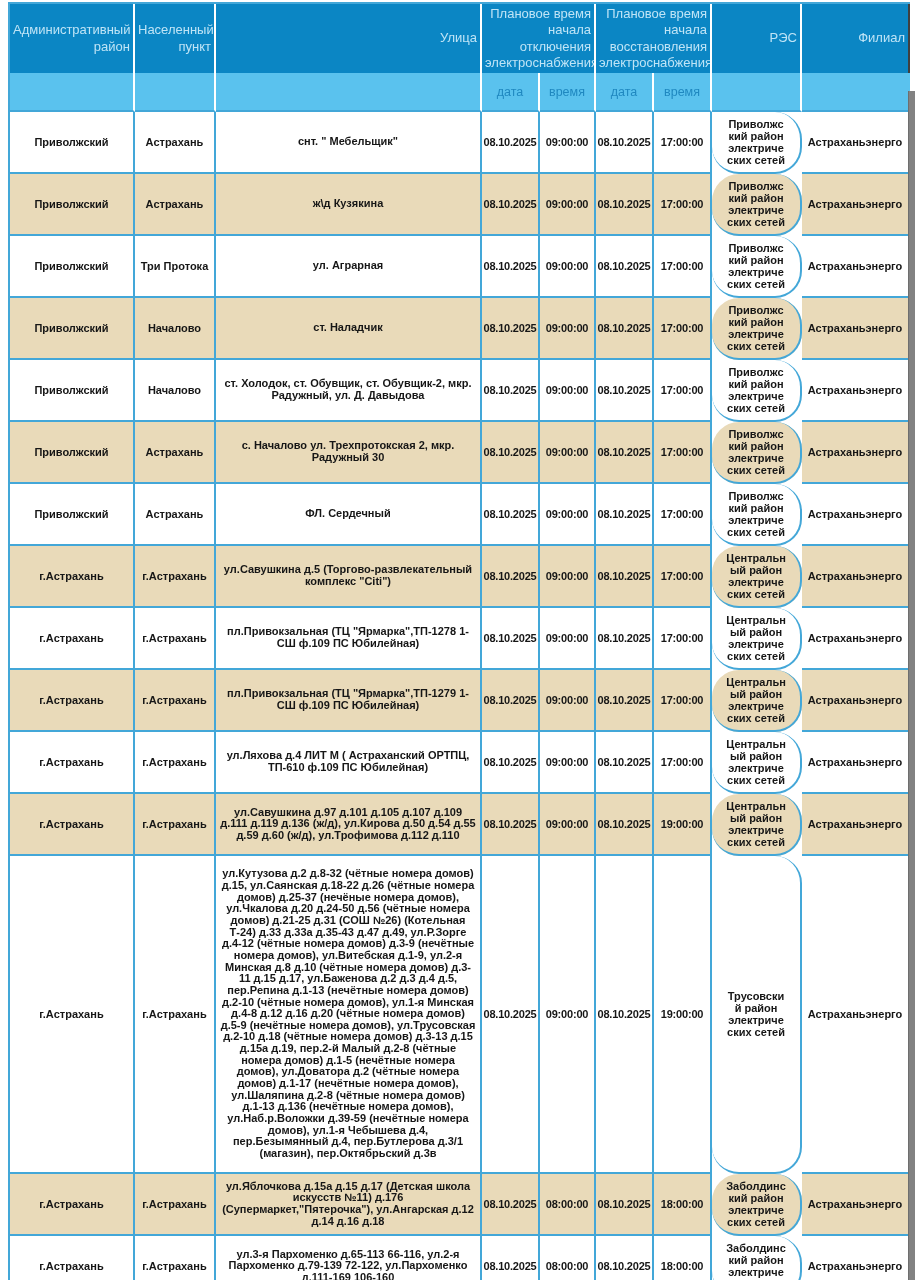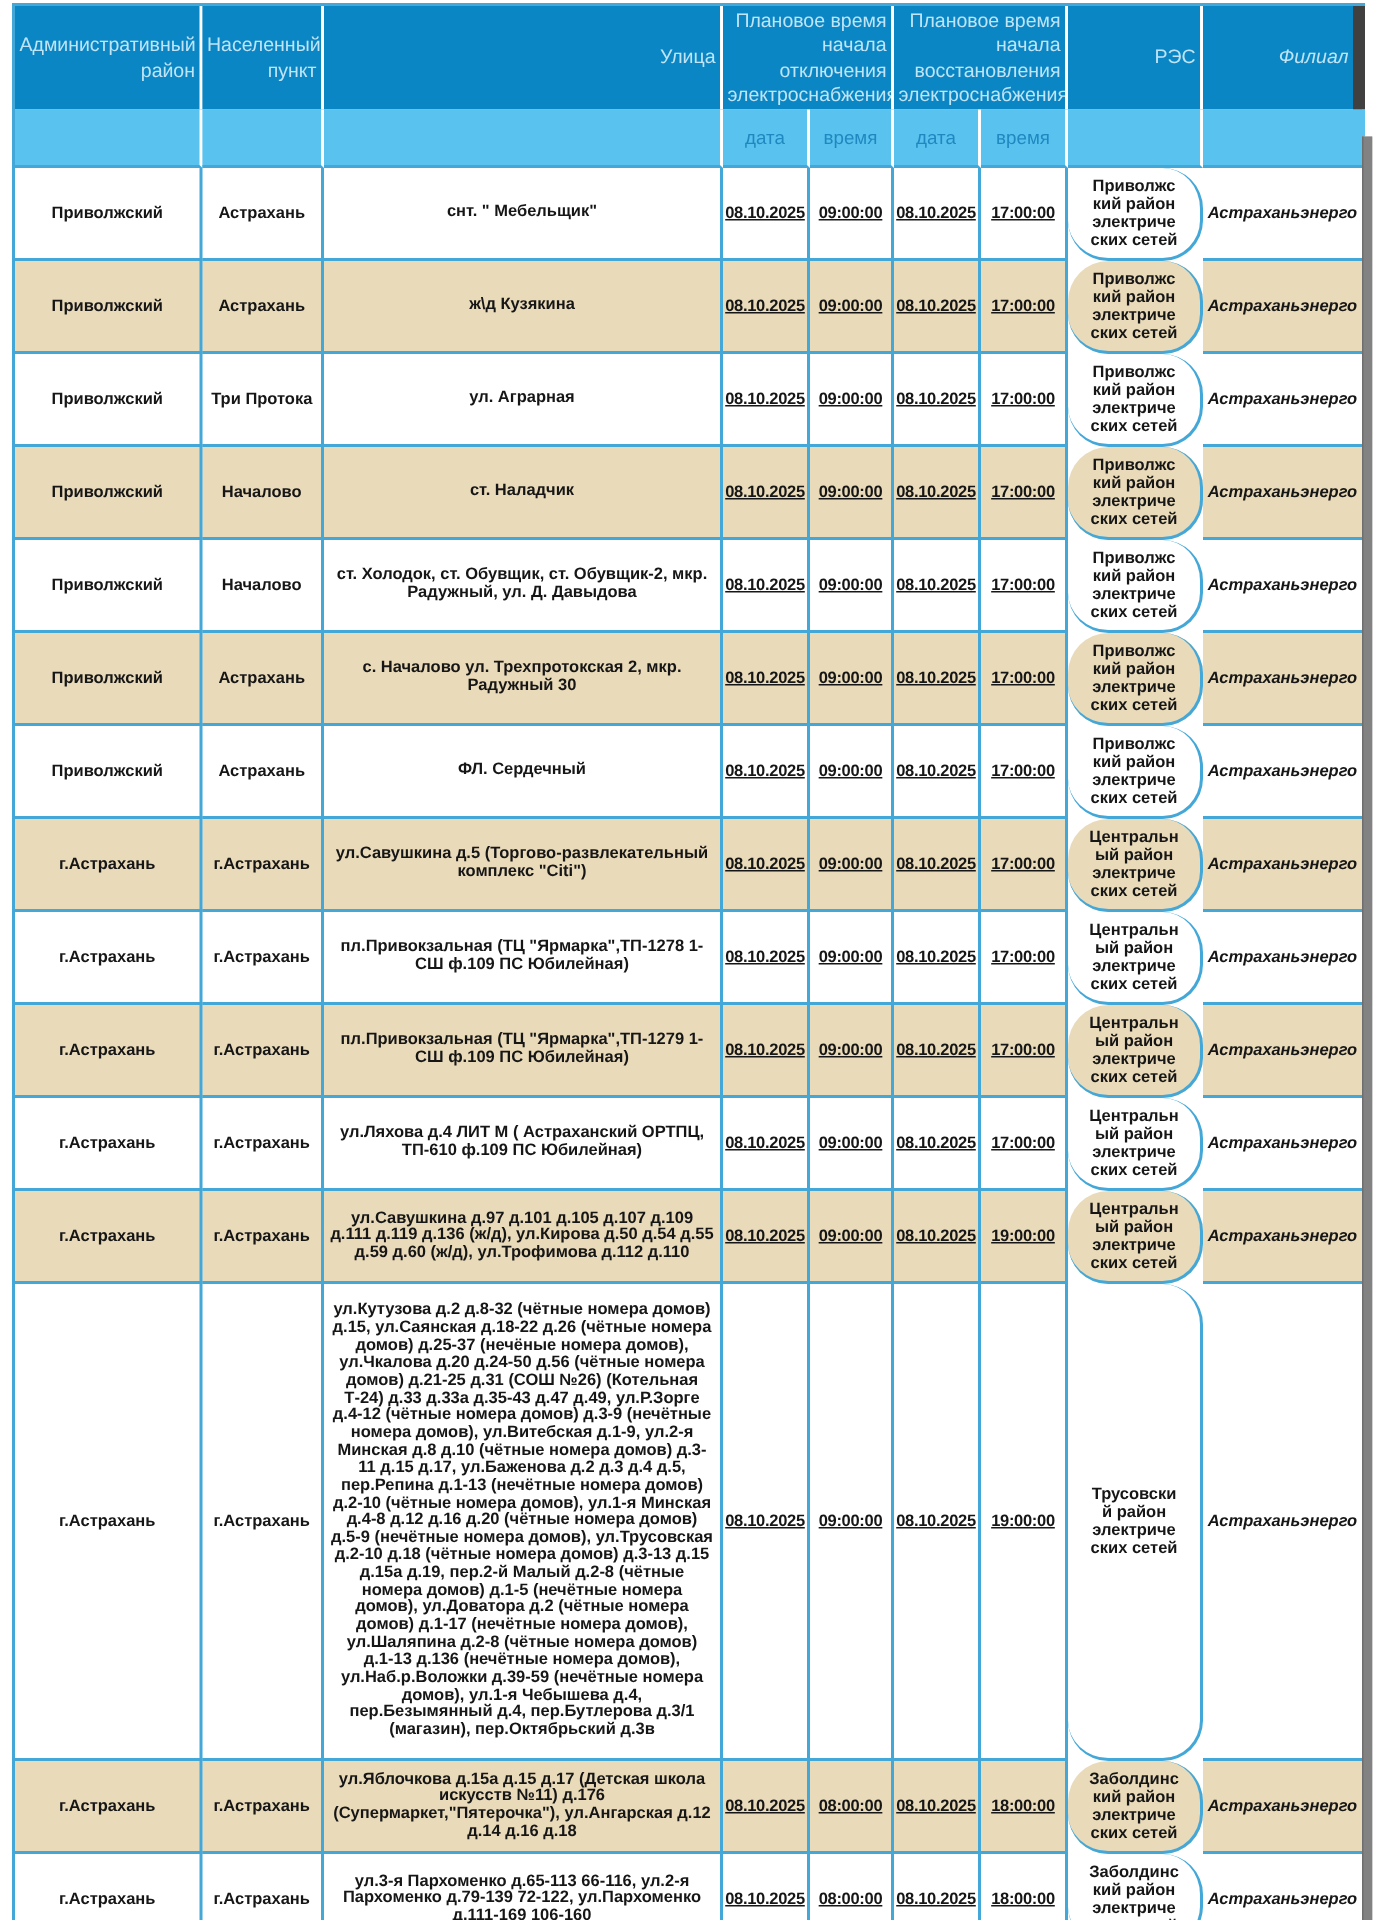--- a/index.html
+++ b/index.html
@@ -34,21 +34,21 @@
   tr.head-main th {
     background: #0b86c4;
     color: #bfe4f6;
     font-size: 13px;
     line-height: 1.25;
     height: 64px;
     padding: 2px 3px;
     border-right: 2px solid #ffffff;
     text-align: right;
   }
-  tr.head-main th:last-child { border-right: 8px solid #404040; font-style: italic; }
+  tr.head-main th:last-child { border-right: 2px solid #404040; }
   tr.head-sub th {
     background: #5ac2ee;
     color: #1f88c0;
     font-size: 12.5px;
     height: 39px;
     padding: 1px 2px;
     border-right: 2px solid #ffffff;
     border-bottom: 2px solid #43a7d8;
   }
   tr.head-sub th:last-child { border-right: 2px solid #5ac2ee; }
@@ -64,22 +64,22 @@
     height: 62px;
     border-right: 2px solid #43a7d8;
     border-bottom: 2px solid #43a7d8;
     overflow: hidden;
     word-wrap: break-word;
   }
   tbody tr:nth-child(odd)  { background: #ffffff; }
   tbody tr:nth-child(even) { background: #e9dab9; }
   tbody tr:nth-child(13) td { height: 318px; }
   td.street { line-height: 1.06; padding: 2px 4px; }
-  td.dt { padding: 1px 0; white-space: nowrap; letter-spacing: -0.2px; text-decoration: underline; }
-  td.branch { white-space: nowrap; padding: 2px 1px; font-style: italic; }
+  td.dt { padding: 1px 0; white-space: nowrap; letter-spacing: -0.2px; }
+  td.branch { white-space: nowrap; padding: 2px 1px; }
   td.res { line-height: 1.1; padding: 2px 14px; border-radius: 27px; }
   
   .scrollbar-track {
     position: absolute;
     right: 0; top: 91px;
     width: 7px; height: 1189px;
     background: #b9b9b9;
   }
   .scrollbar-thumb {
     position: absolute;

